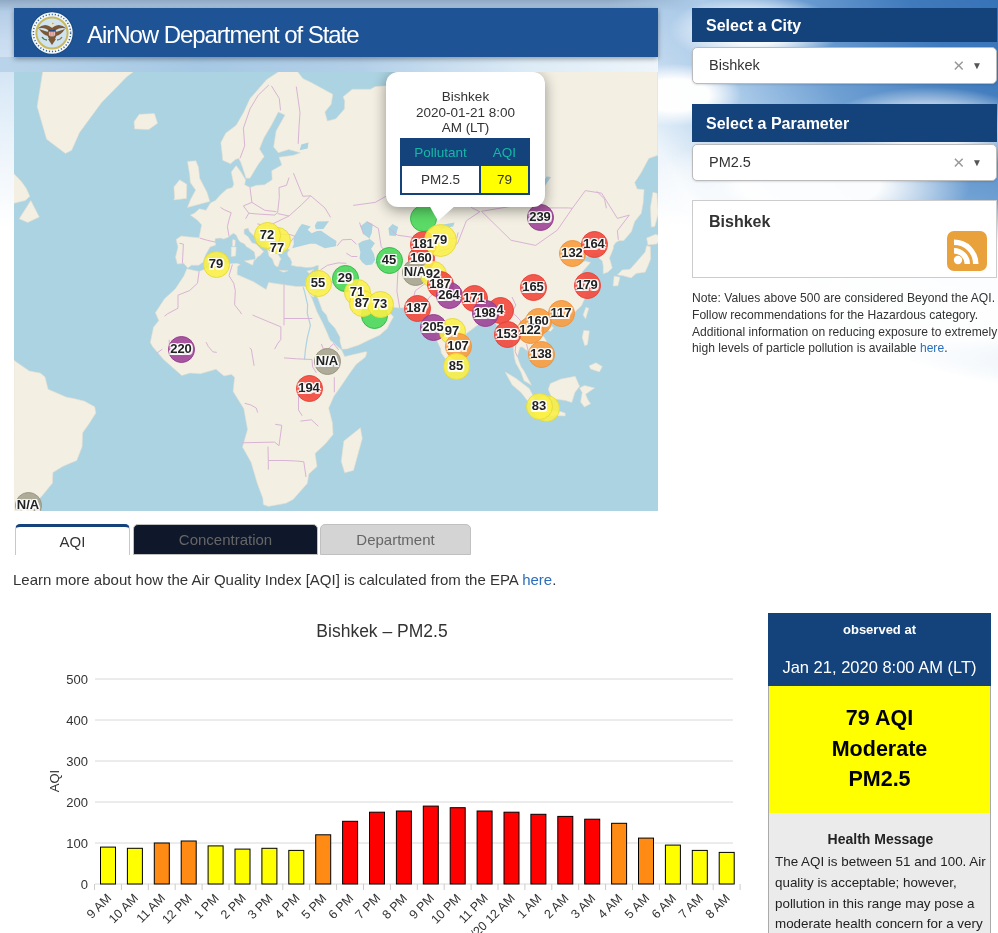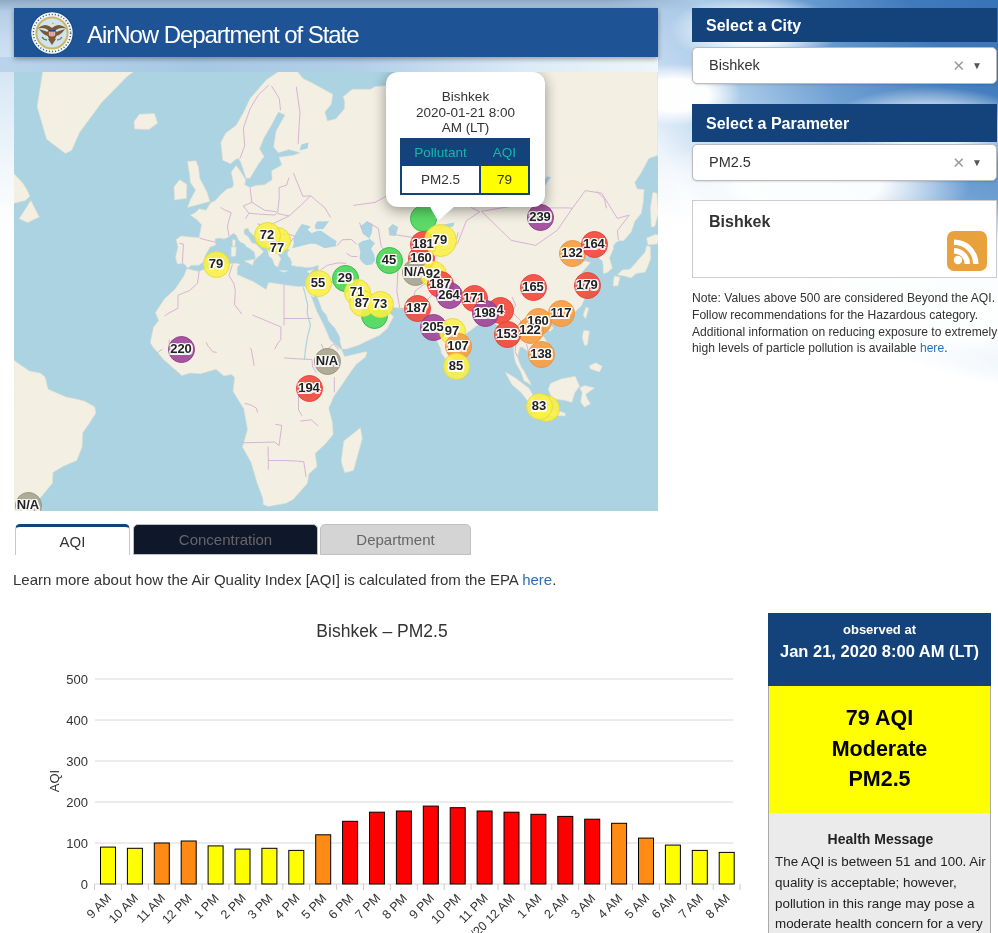--- a/index.html
+++ b/index.html
@@ -426,21 +426,21 @@
 <text x="636.0" y="299" text-anchor="end" font-size="12.5" fill="#333" transform="rotate(-45 636.0 299)">5 AM</text>
 <text x="662.9" y="299" text-anchor="end" font-size="12.5" fill="#333" transform="rotate(-45 662.9 299)">6 AM</text>
 <text x="689.8" y="299" text-anchor="end" font-size="12.5" fill="#333" transform="rotate(-45 689.8 299)">7 AM</text>
 <text x="716.7" y="299" text-anchor="end" font-size="12.5" fill="#333" transform="rotate(-45 716.7 299)">8 AM</text>
 </svg>
   </div>
 
 <div class="abs cc">
   <div class="h">
     <div style="font-size:13px;font-weight:bold;margin-top:2px">observed at</div>
-    <div style="font-size:16.5px;font-weight:bold;margin-top:5px">Jan 21, 2020 8:00 AM (LT)</div>
+    <div style="font-size:16.5px;font-weight:normal;margin-top:21px">Jan 21, 2020 8:00 AM (LT)</div>
   </div>
   <div class="y">
       <div style="padding-top:17px;line-height:30.5px">79 AQI<br>Moderate<br>PM2.5</div>
     </div>
   <div class="g">
     <div style="text-align:center;font-weight:bold;font-size:14px;margin-bottom:5px">Health Message</div>
     <div style="line-height:20.8px">The AQI is between 51 and 100. Air quality is acceptable; however, pollution in this range may pose a moderate health concern for a very small number of individuals. People</div>
   </div>
 </div>
 </body></html>

